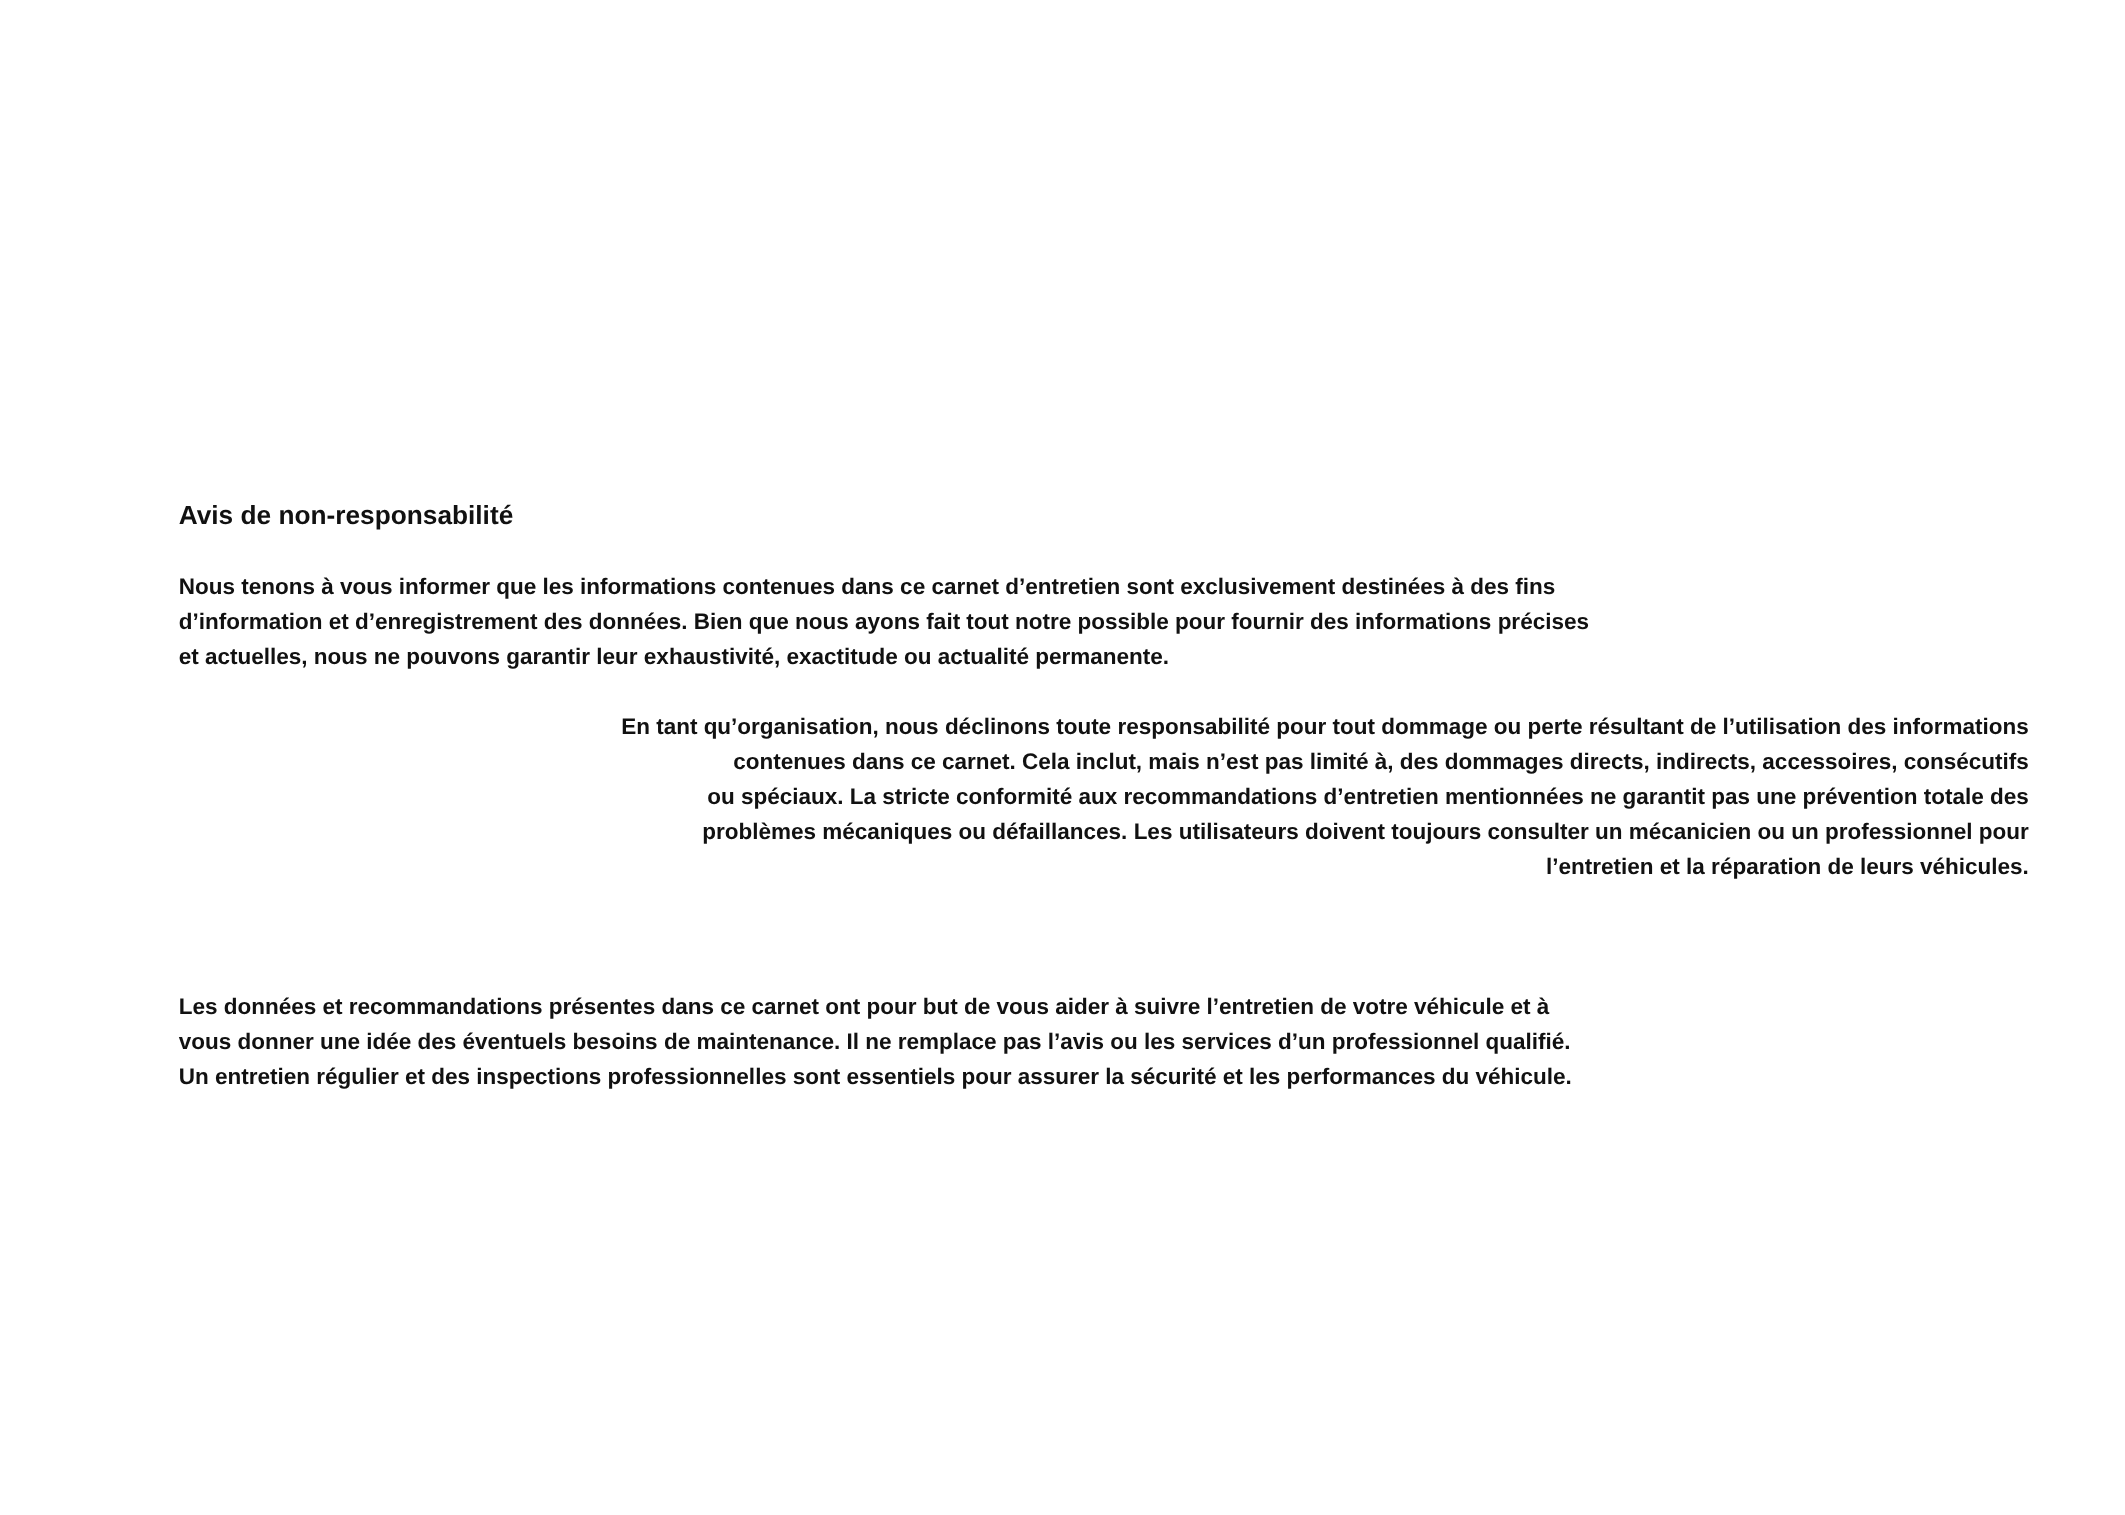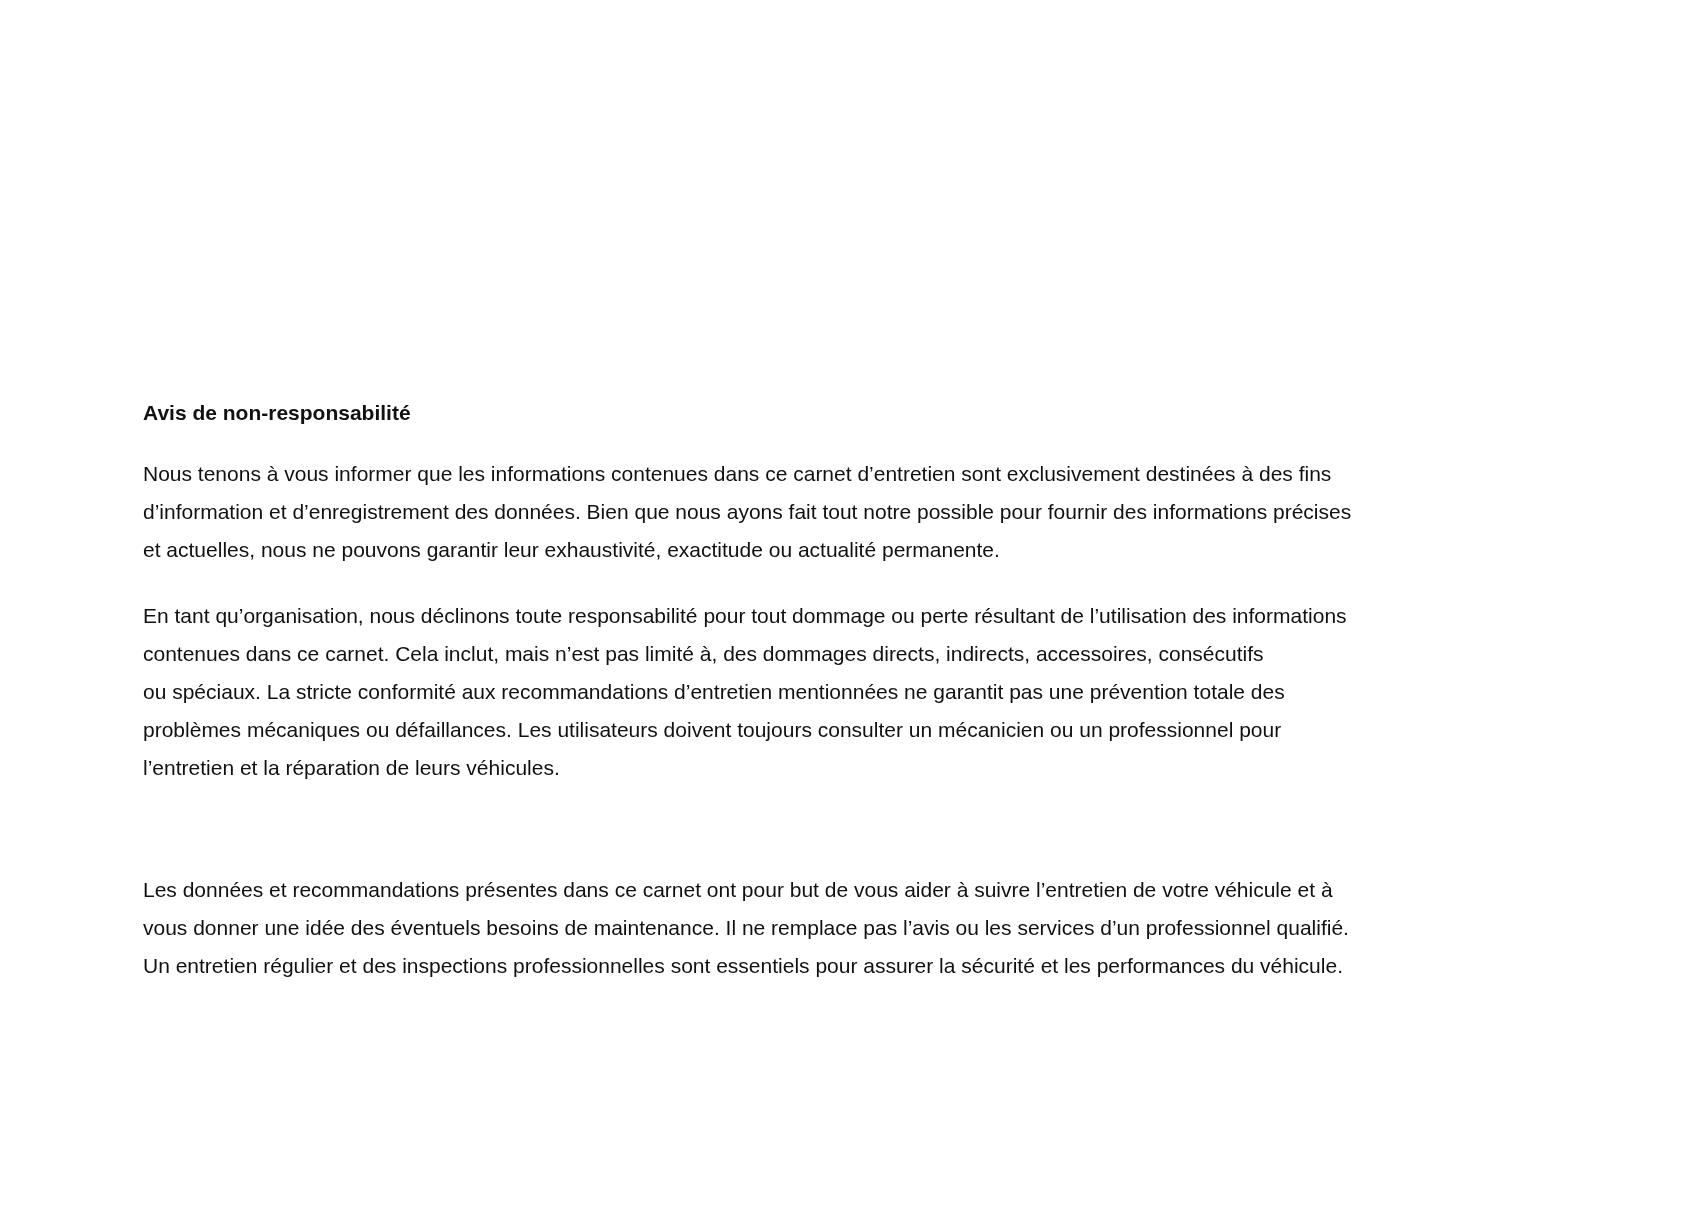--- a/index.html
+++ b/index.html
@@ -25,28 +25,29 @@
   .doc-heading {
     font-size: 21px;
     line-height: 28px;
     font-weight: bold;
     margin: 0 0 28px 0;
   }
   .doc-heading.h-info {
     margin-bottom: 24px;
   }
   .doc-para {
-    font-size: 21px;
-    line-height: 38px;
-    font-weight: normal;
+    font-size: 18px;
+    line-height: 28px;
+    font-weight: bold;
     margin: 0 0 28px 0;
     white-space: pre-line; 
   }
   .doc-para.p-group-end {
     margin-bottom: 84px; 
+    text-align: right;
   }
   .doc-para.p-tight {
     margin-bottom: 24px;
   }
   .doc-para.p-last {
     margin-bottom: 0;
   }
 </style>
 </head>
 <body>

